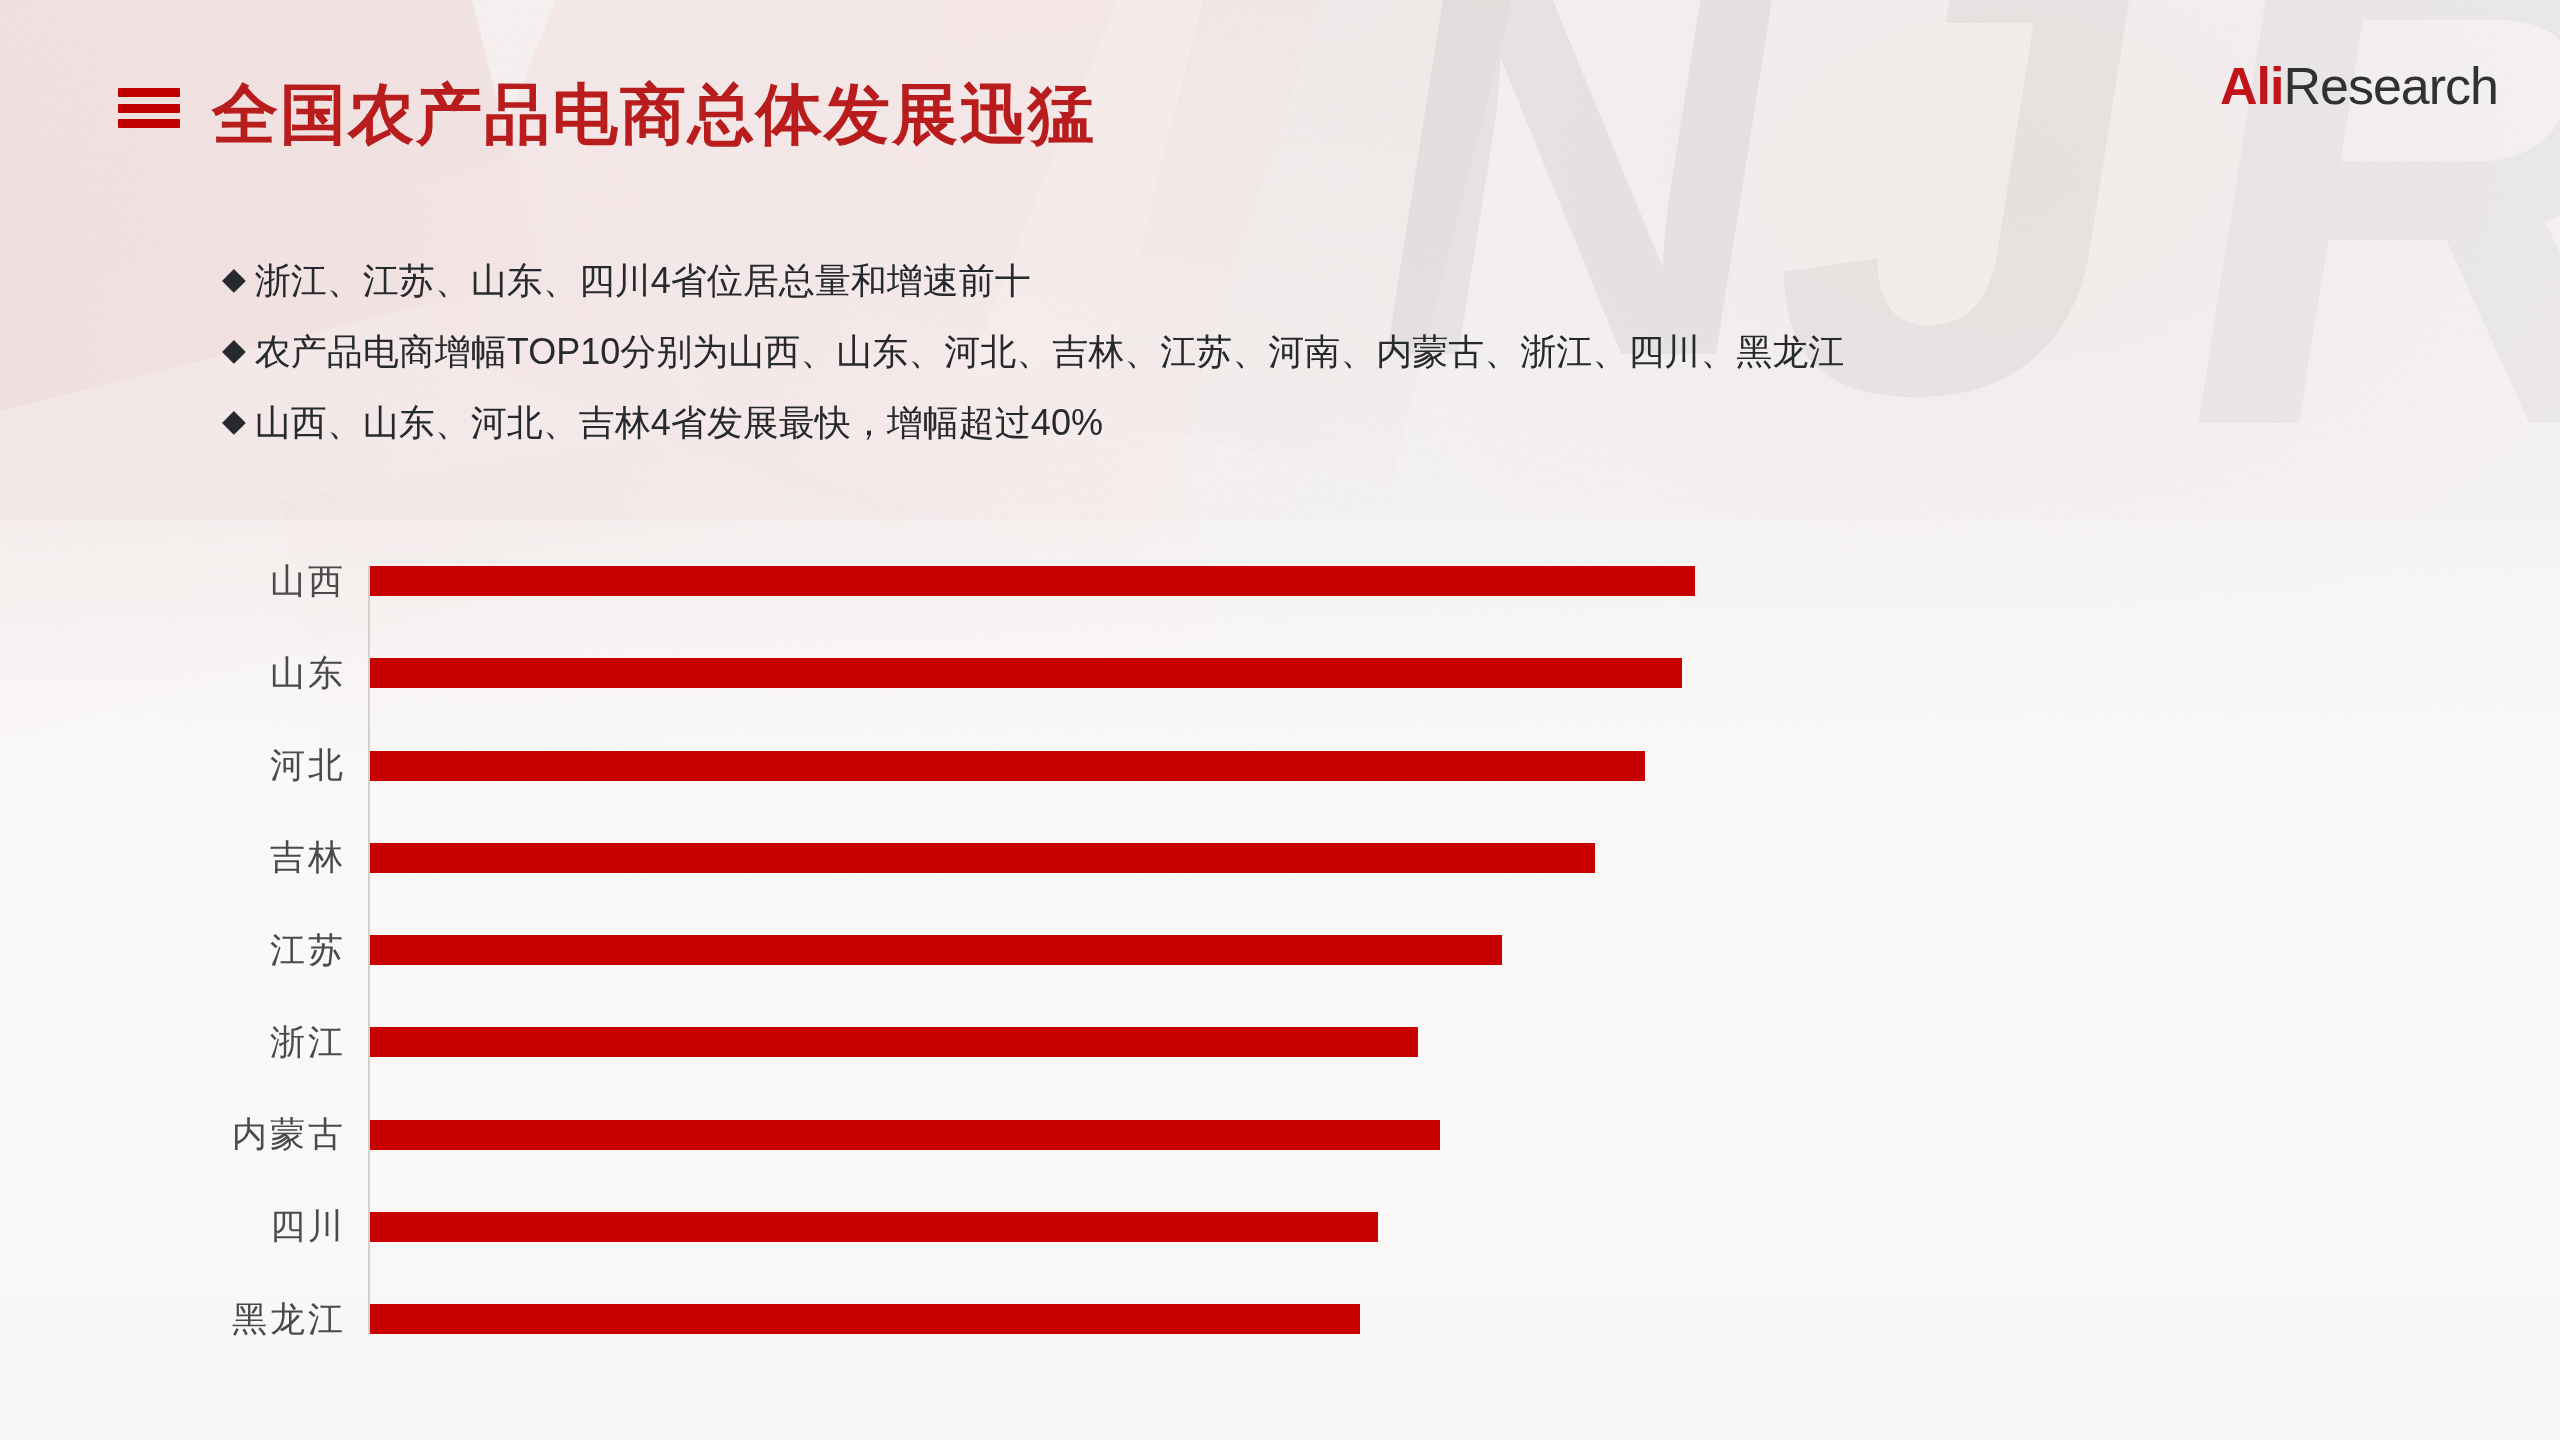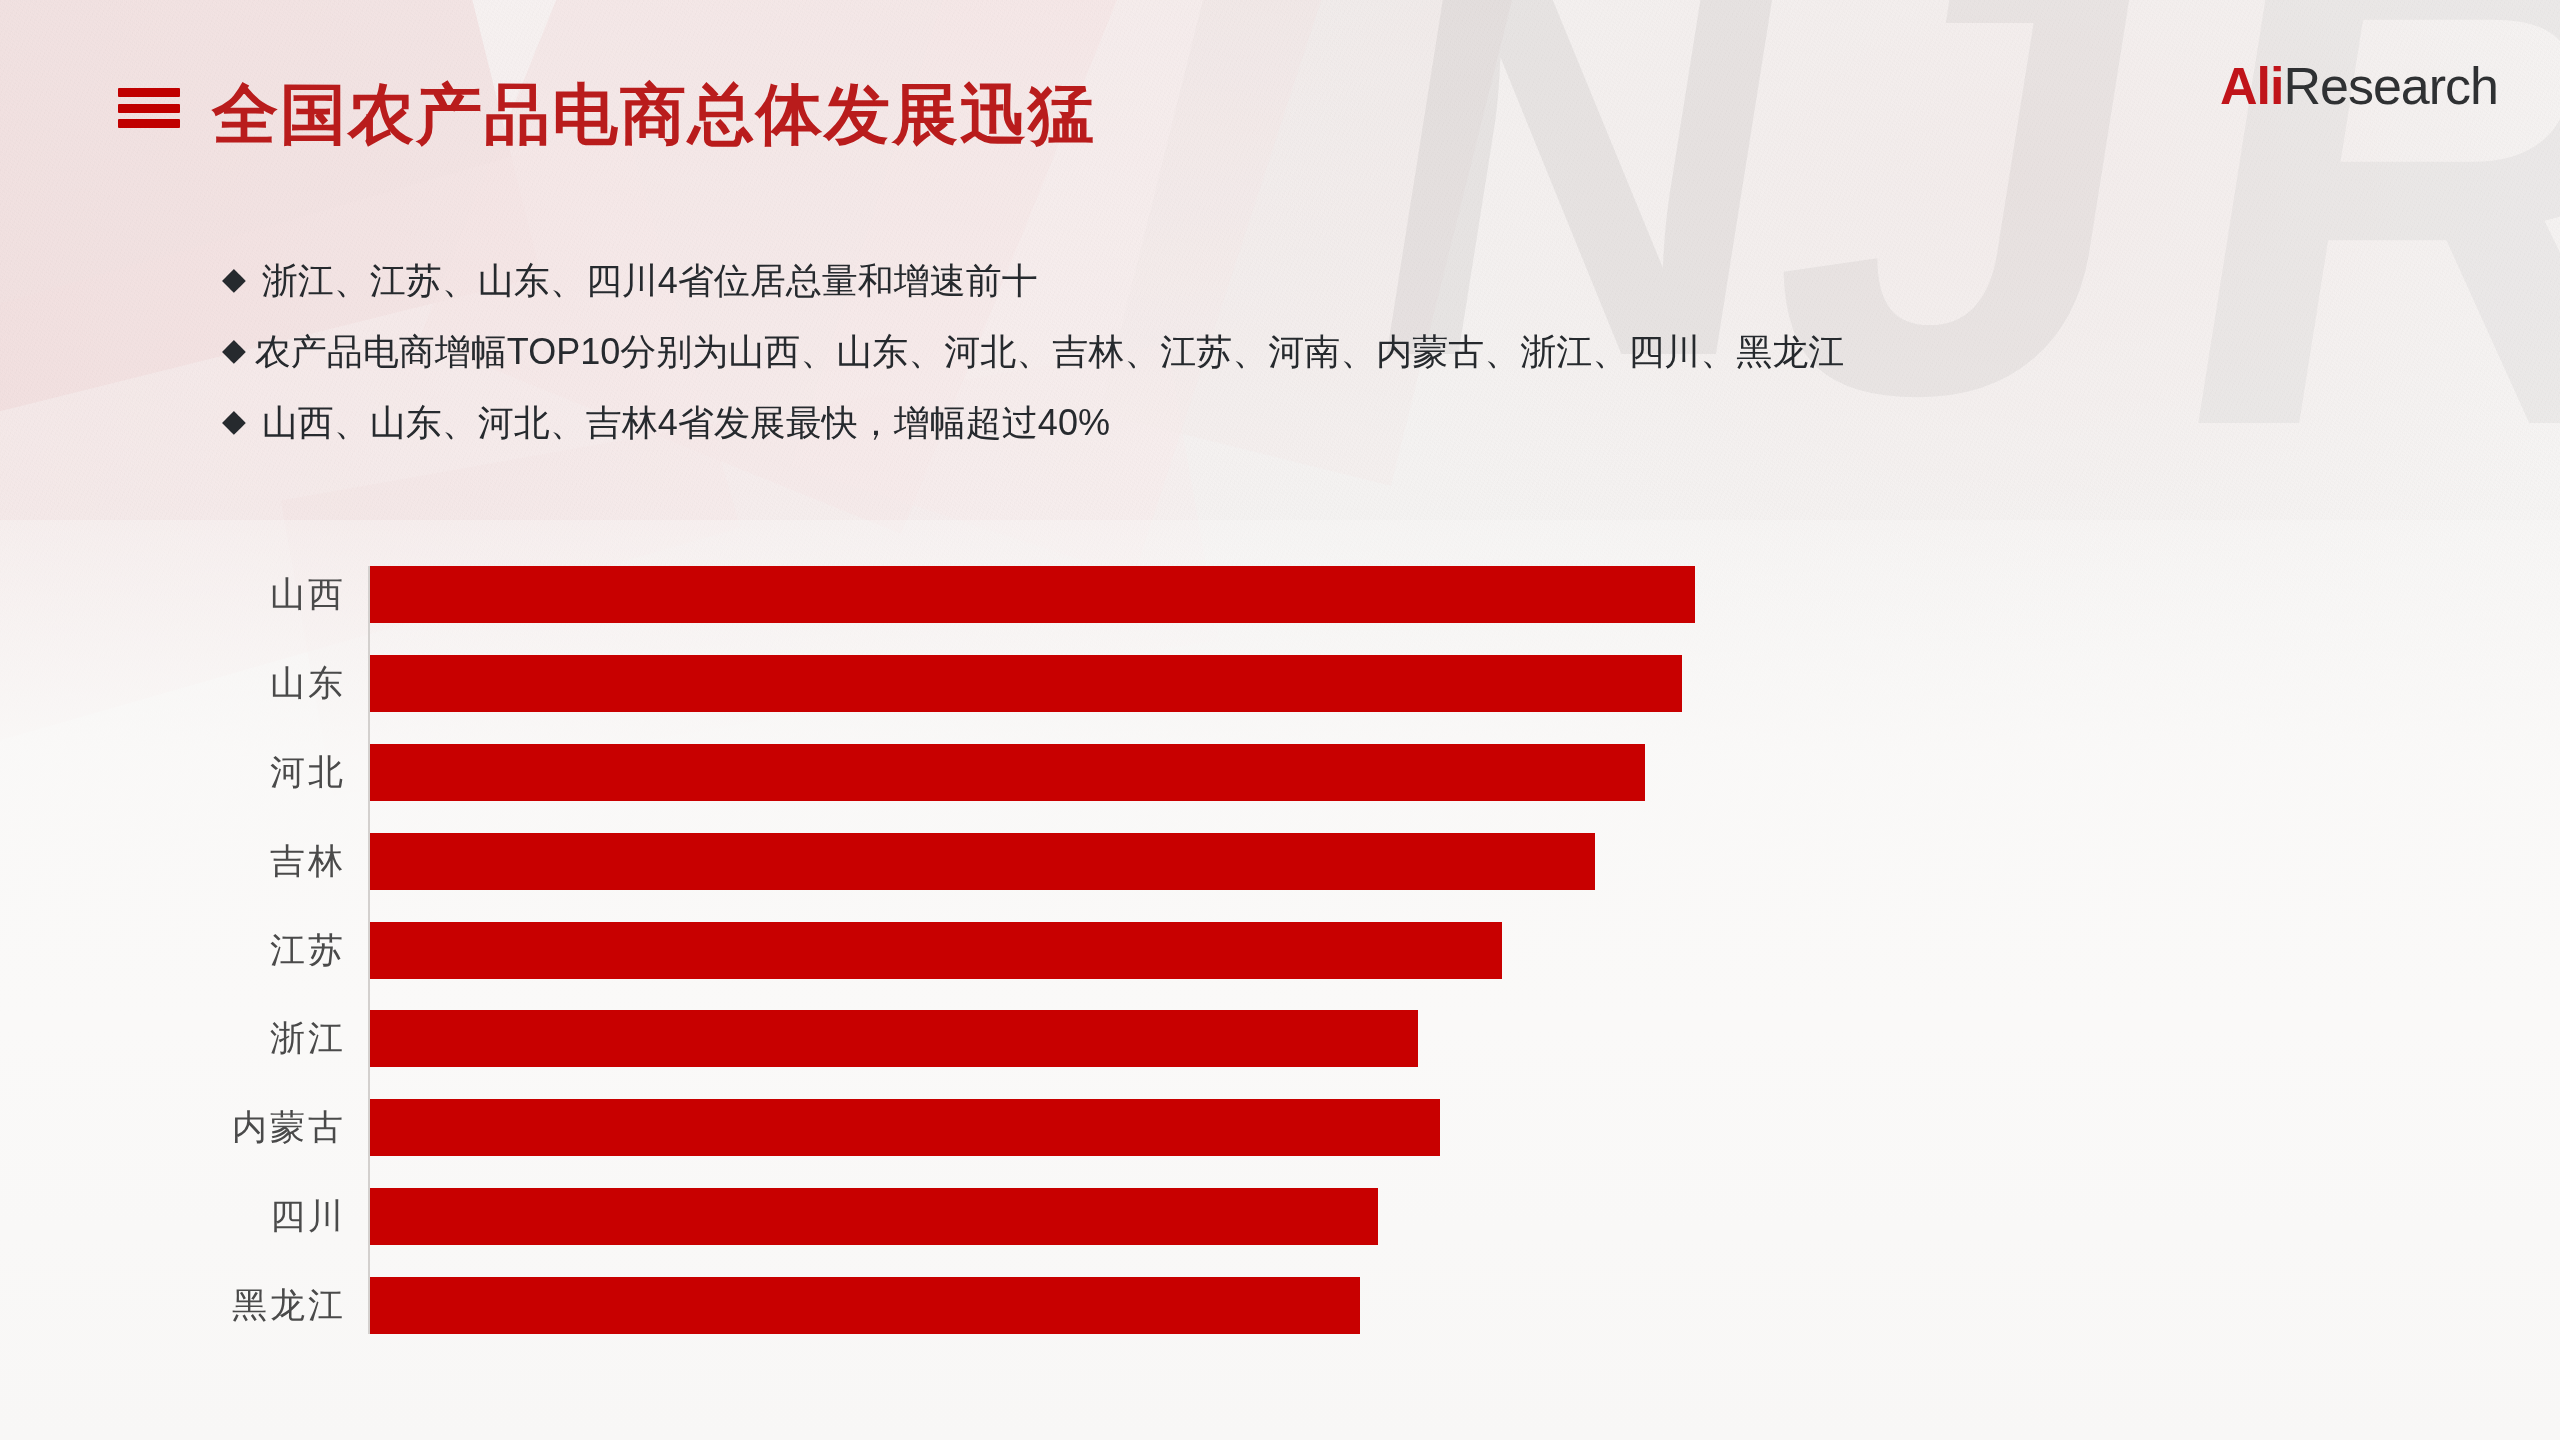--- a/index.html
+++ b/index.html
@@ -160,21 +160,21 @@
     white-space: nowrap;
   }
   .bullet .diamond {
     flex: 0 0 auto;
     margin-right: 9px;
     font-size: 31px;
     line-height: 1.35;
     color: #262a2e;
   }
   .bullet .btext { flex: 0 1 auto; }
-  .bullet.indented .btext { margin-left: 7px; }
+  .bullet.indented .btext { }
 
   
   .chart {
     position: absolute;
     left: 0; top: 556px;
     width: 2560px; height: 800px;
   }
   .chart-inner {
     position: relative;
     width: 100%;
@@ -190,21 +190,21 @@
   }
   .bar-rows {
     position: absolute;
     left: 0; right: 0; top: 10px; bottom: 22px;
     display: flex;
     flex-direction: column;
     justify-content: space-between;
   }
   .bar-row {
     position: relative;
-    height: 57px;
+    height: 30px;
     display: flex;
     align-items: center;
   }
   .cat-label {
     position: absolute;
     left: 0;
     width: 348px;
     text-align: right;
     font-family: "Liberation Serif", "DejaVu Serif", serif;
     font-size: 35px;

